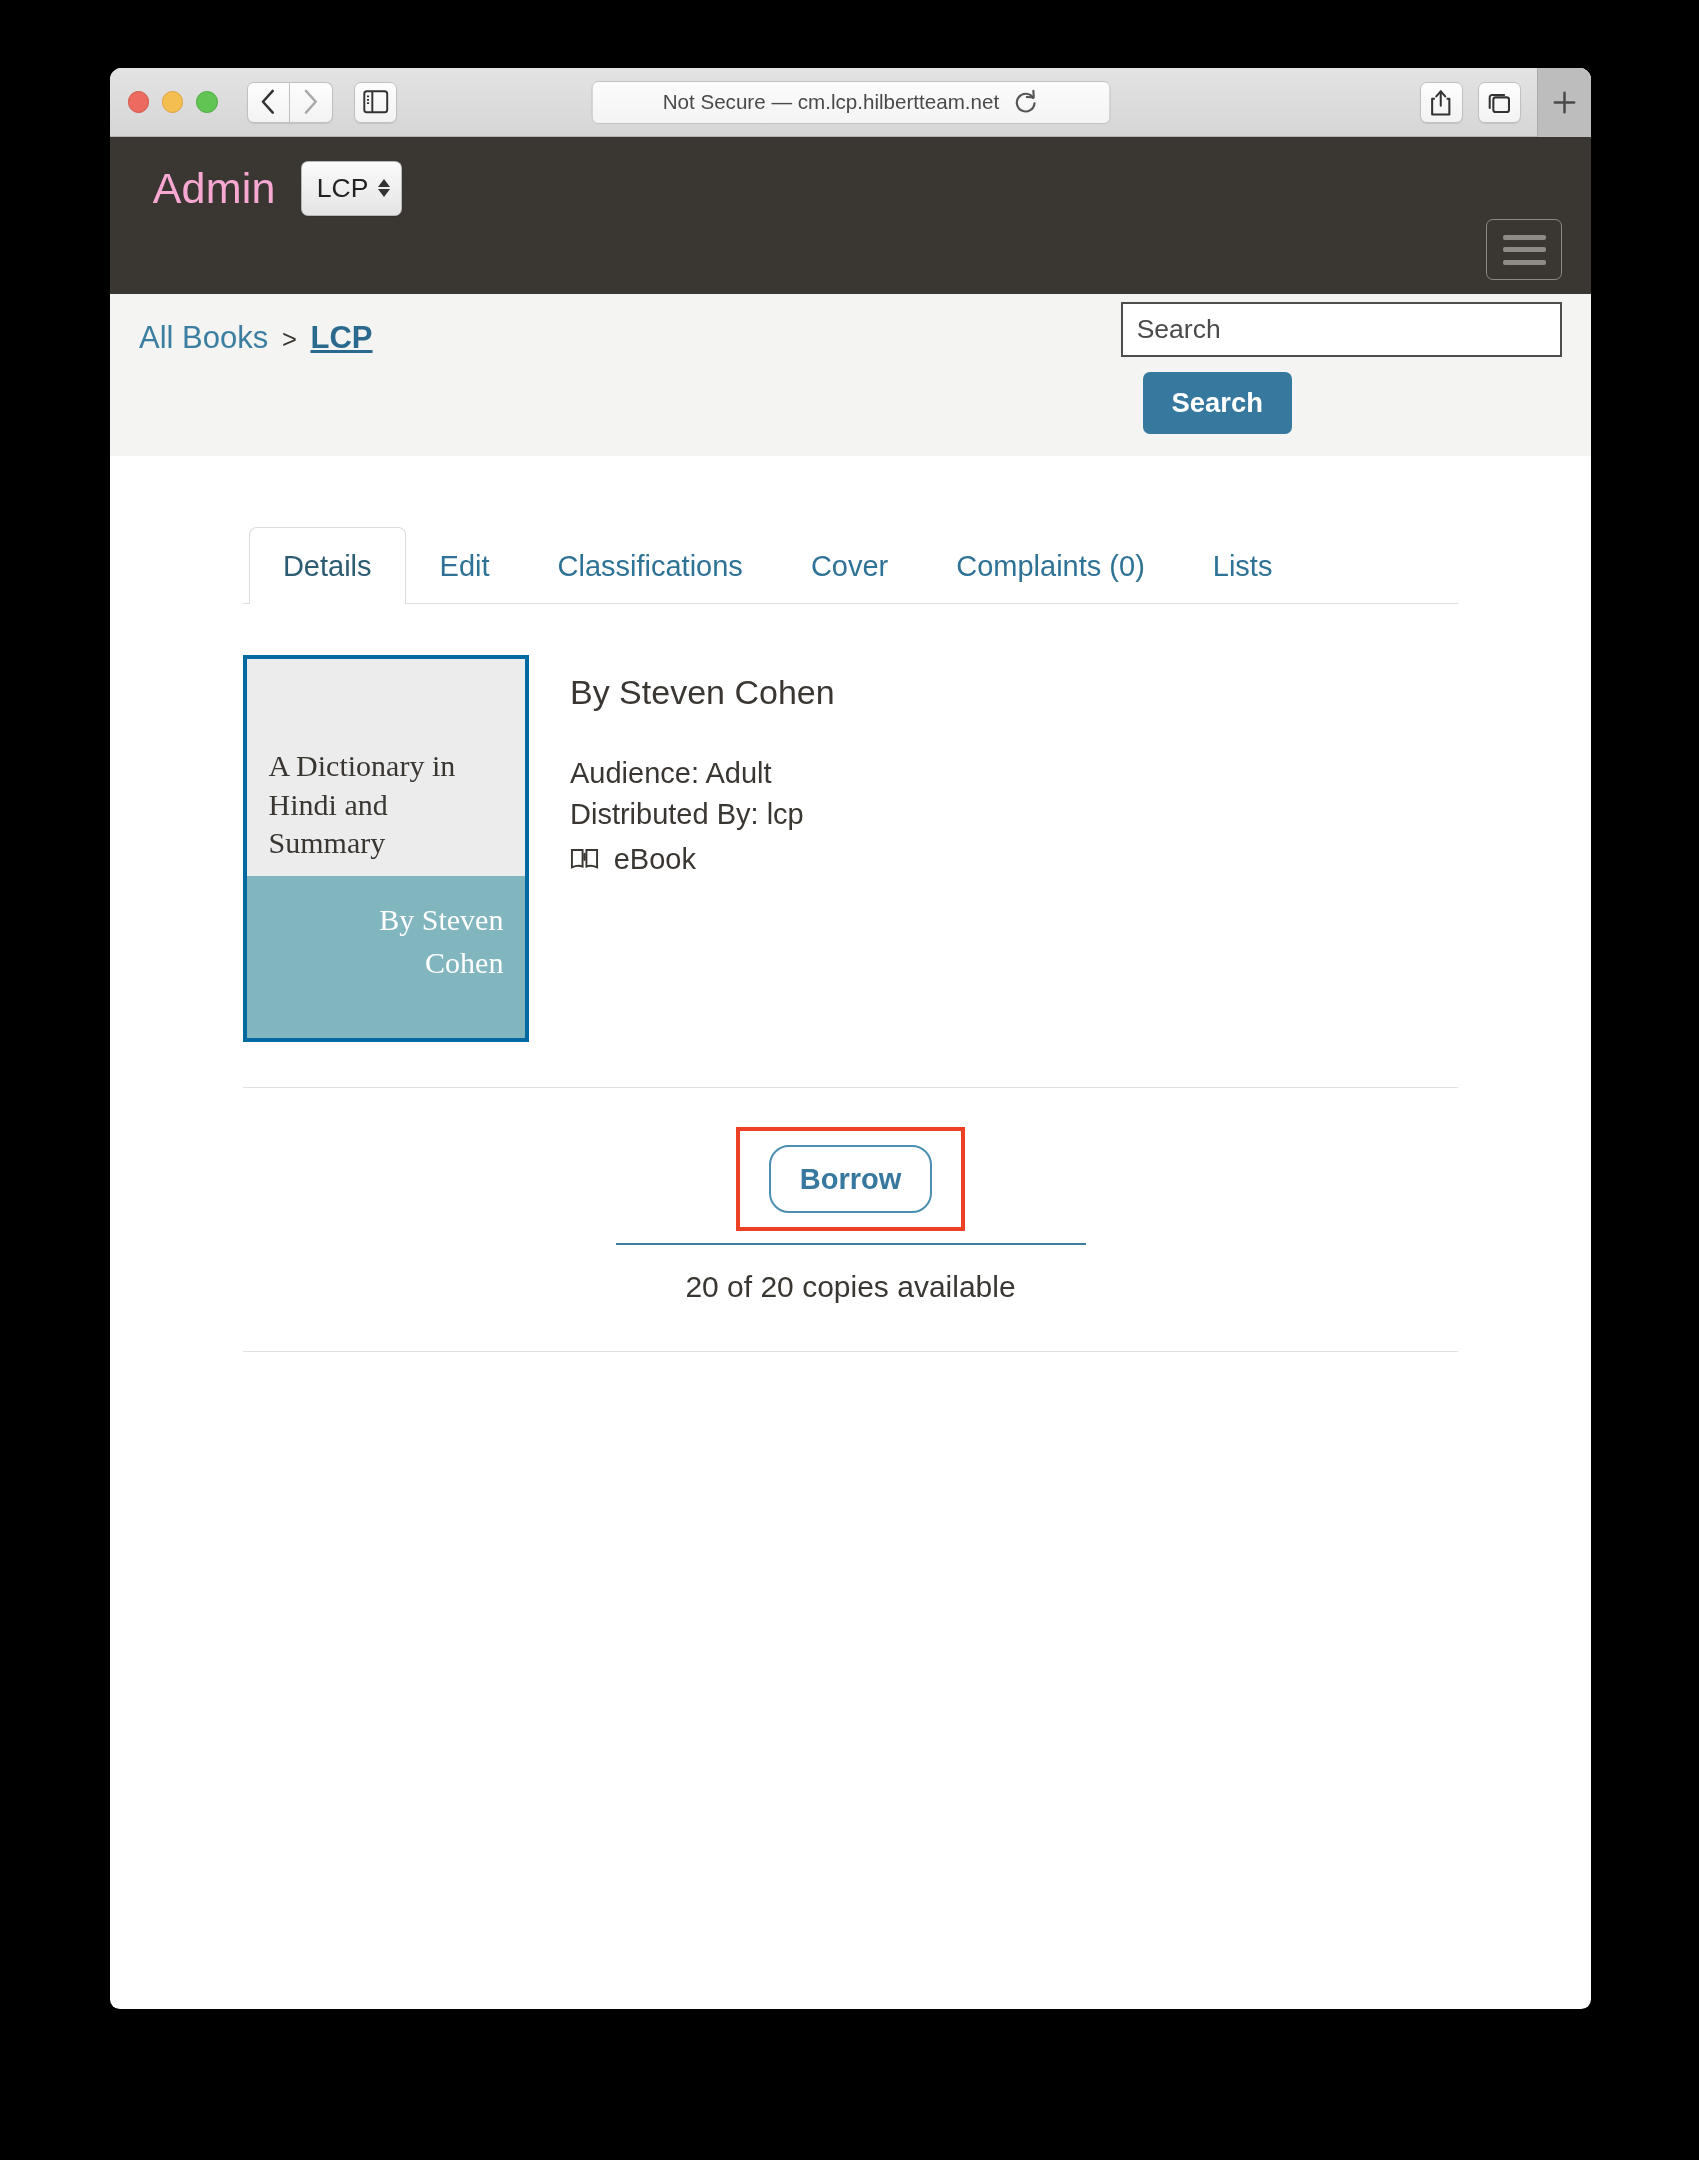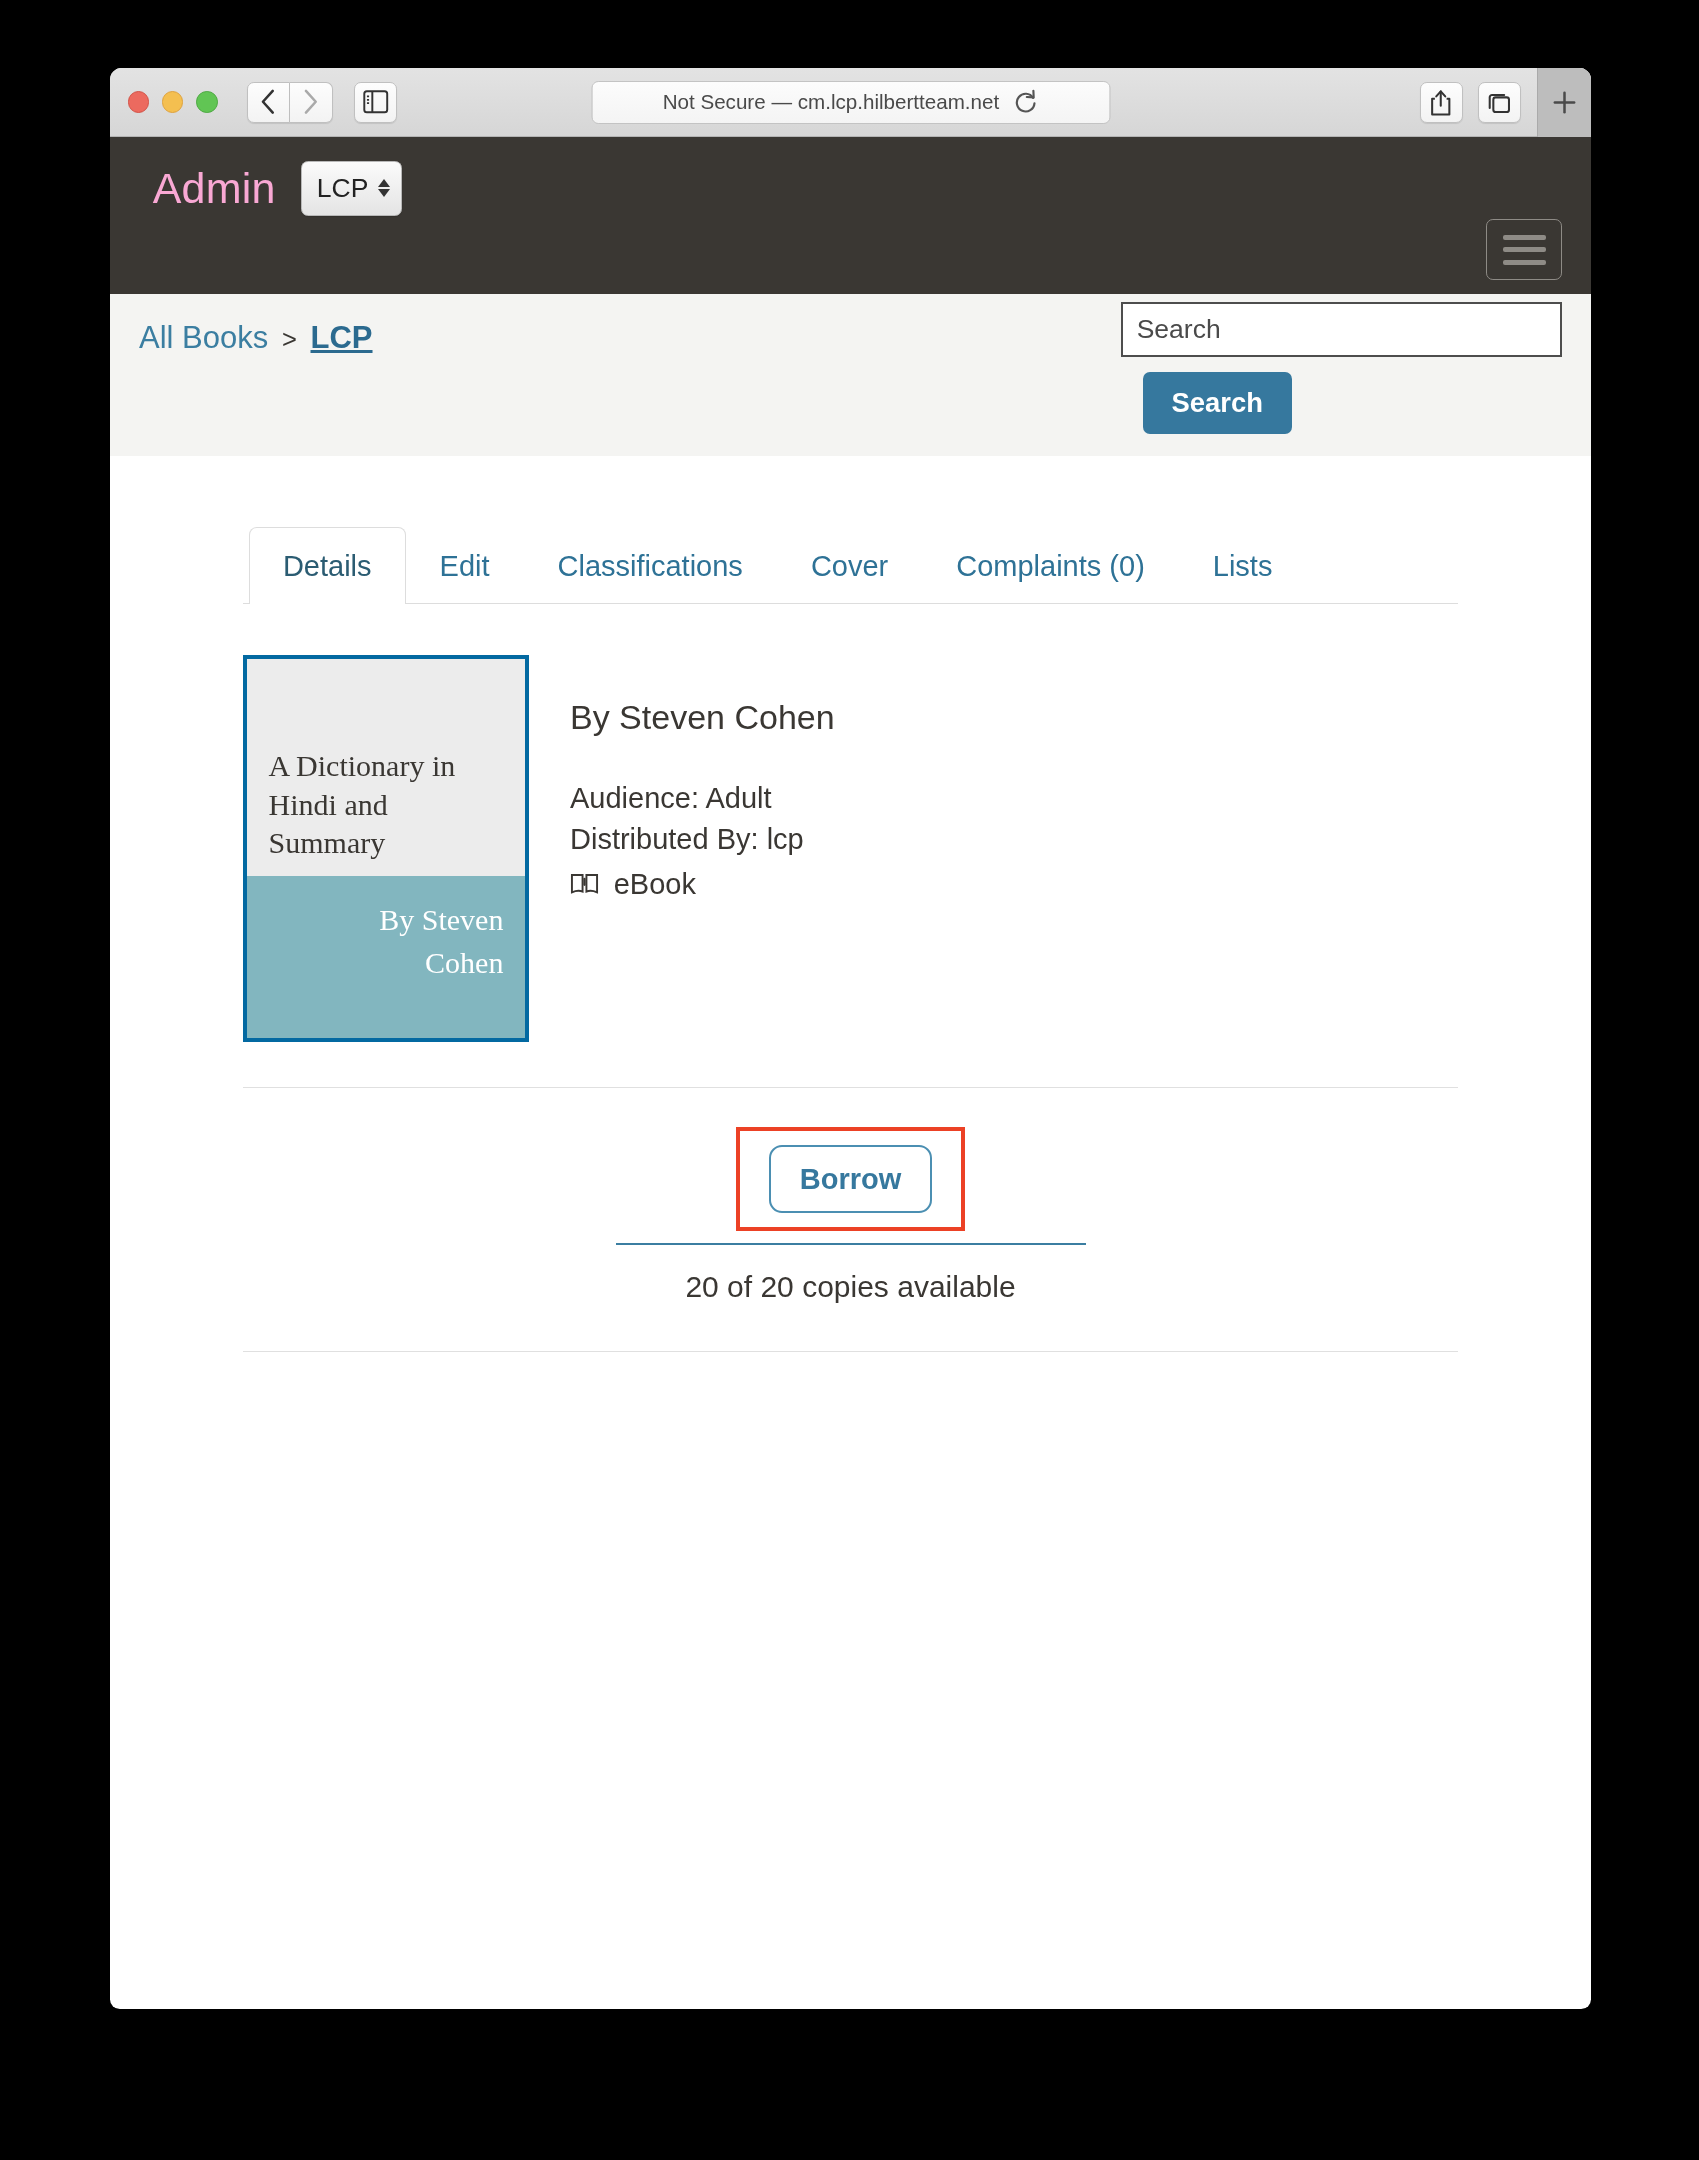--- a/index.html
+++ b/index.html
@@ -299,21 +299,21 @@
     font-size: 65px;
     line-height: 1.14;
     color: #3a3733;
     font-weight: 400;
     letter-spacing: -0.5px;
     max-width: 774px;
   }
   .book-author {
     font-size: 34px;
     color: #3a3733;
-    margin-top: 39px;
+    margin-top: 14px;
     font-weight: 400;
   }
   .meta-list { margin-top: 41px; }
   .meta-line {
     font-size: 29px;
     color: #3a3733;
     line-height: 1.42;
   }
   .format-line {
     display: flex;
@@ -341,21 +341,21 @@
     padding: 13.7px 29px;
     display: inline-block;
   }
   .borrow-btn {
     border: 2px solid #4b8fb2;
     background: #ffffff;
     color: #36789e;
     font-size: 29px;
     font-weight: 700;
     padding: 15.7px 29px;
-    border-radius: 13px;
+    border-radius: 20px;
     font-family: "Liberation Sans", sans-serif;
     cursor: pointer;
   }
   .copies-rule {
     width: 470px;
     border: none;
     border-top: 2px solid #3b7ea1;
     margin: 11.8px 0 0 0;
   }
   .copies-text {

